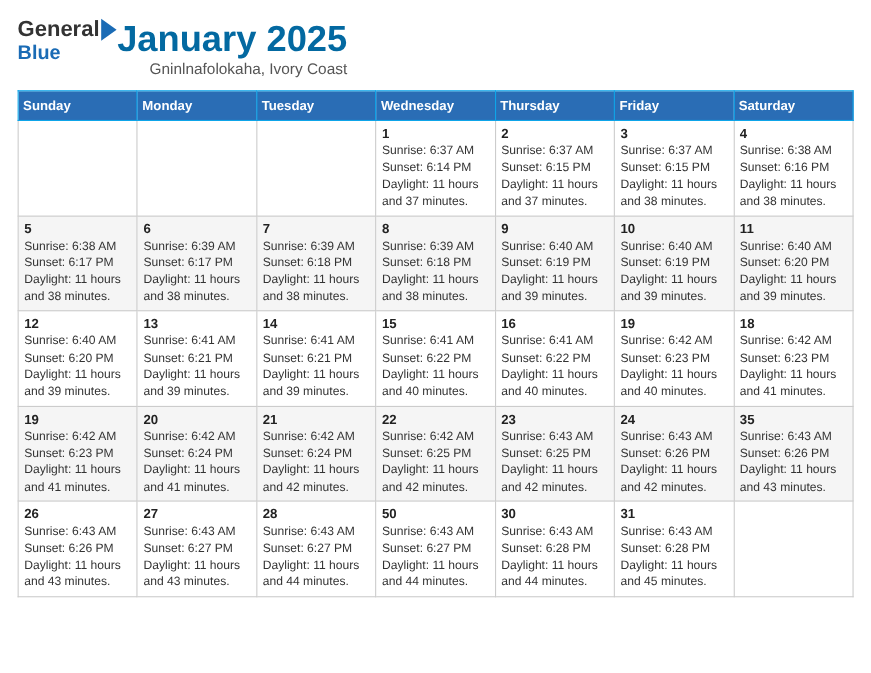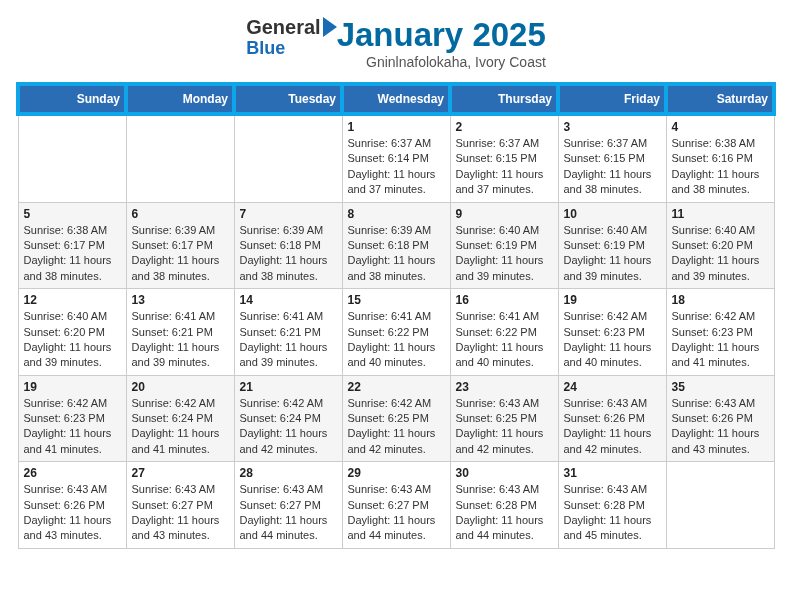--- a/index.html
+++ b/index.html
@@ -5,21 +5,21 @@
     * { box-sizing: border-box; margin: 0; padding: 0; }
     body {
       font-family: Arial, sans-serif;
       background: #fff;
       width: 792px;
       min-height: 612px;
       padding: 16px;
     }
     .header {
       display: flex;
-      justify-content: center;
+      justify-content: flex-start;
       align-items: flex-start;
       margin-bottom: 12px;
     }
     .logo {
       display: flex;
       flex-direction: column;
       align-items: flex-start;
     }
     .title-section {
       text-align: right;
@@ -35,23 +35,23 @@
     }
     .calendar {
       width: 100%;
       border-collapse: collapse;
       font-size: 11px;
     }
     .calendar th {
       background-color: #2a6db5;
       color: #fff;
       padding: 6px 4px;
-      text-align: right;
+      text-align: left;
       font-size: 12px;
-      border: 4px solid #0ea5e9;
+      border: 1px solid #0ea5e9;
     }
     .calendar td {
       border: 1px solid #ccc;
       vertical-align: top;
       padding: 4px 5px;
       width: 108px;
       min-height: 80px;
       background: #fff;
     }
     .calendar tr:nth-child(even) td {
@@ -222,21 +222,21 @@
         </td>
         <td>
           <div class="day-num">27</div>
           <div class="day-info">Sunrise: 6:43 AM<br>Sunset: 6:27 PM<br>Daylight: 11 hours and 43 minutes.</div>
         </td>
         <td>
           <div class="day-num">28</div>
           <div class="day-info">Sunrise: 6:43 AM<br>Sunset: 6:27 PM<br>Daylight: 11 hours and 44 minutes.</div>
         </td>
         <td>
-          <div class="day-num">29</div>
+          <div class="day-num">50</div>
           <div class="day-info">Sunrise: 6:43 AM<br>Sunset: 6:27 PM<br>Daylight: 11 hours and 44 minutes.</div>
         </td>
         <td>
           <div class="day-num">30</div>
           <div class="day-info">Sunrise: 6:43 AM<br>Sunset: 6:28 PM<br>Daylight: 11 hours and 44 minutes.</div>
         </td>
         <td>
           <div class="day-num">31</div>
           <div class="day-info">Sunrise: 6:43 AM<br>Sunset: 6:28 PM<br>Daylight: 11 hours and 45 minutes.</div>
         </td>

